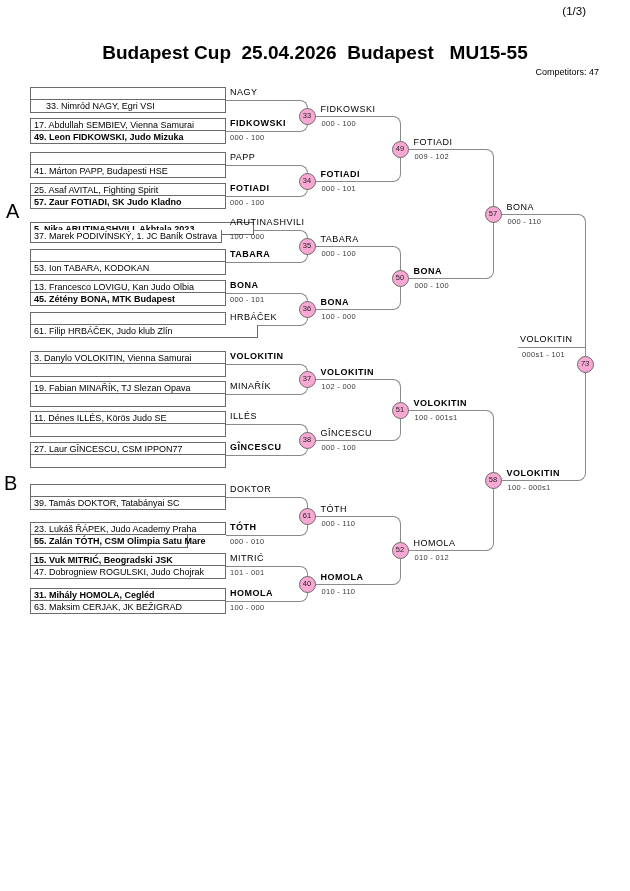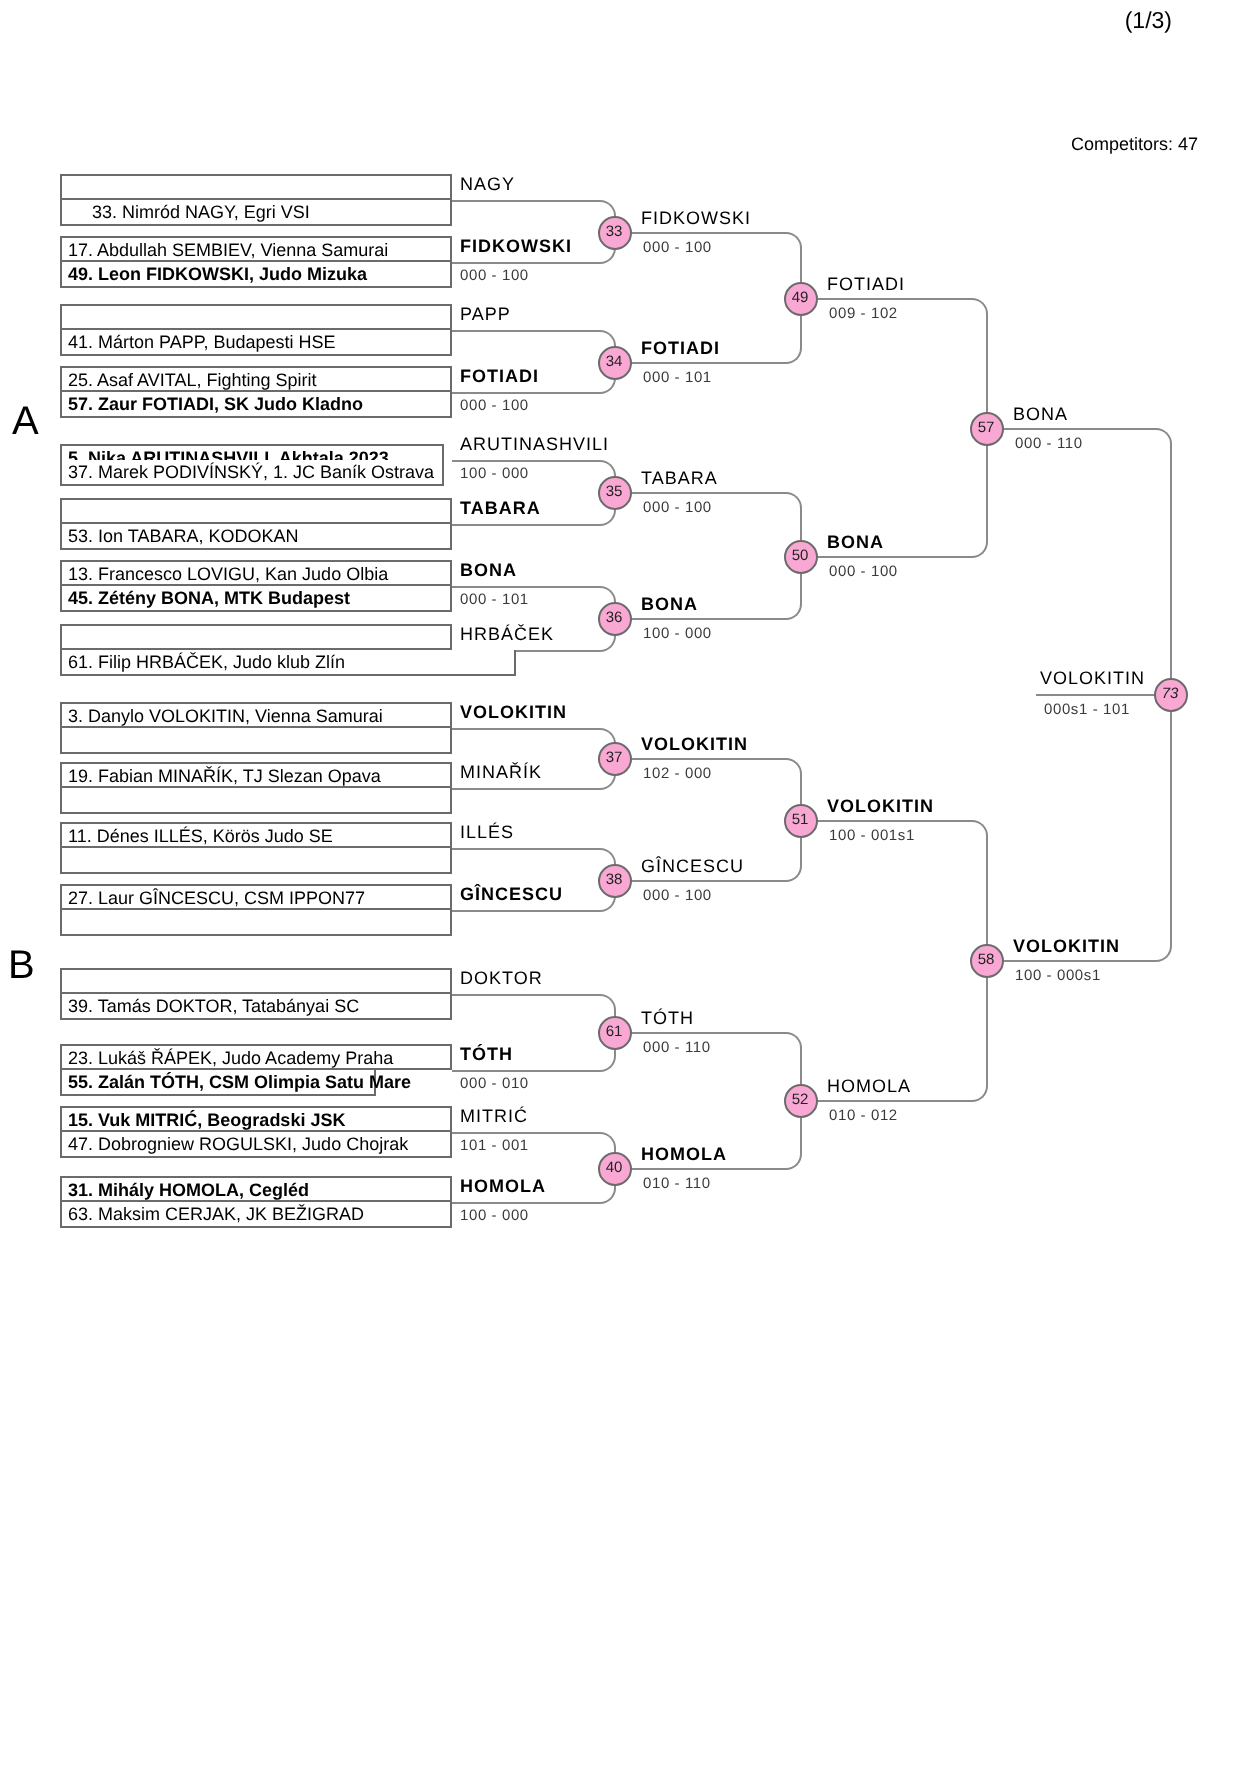--- a/index.html
+++ b/index.html
@@ -30,39 +30,40 @@
     position:absolute; box-sizing:border-box; width:17px; height:17px;
     border:1.3px solid #6b6b6b; border-radius:50%; background:#f9a8d4;
     font-size:7.5px; line-height:14px; text-align:center; color:#222; z-index:5;
   }
 </style>
 </head>
 <body>
 
 <div id="page">
   <div class="hdr" id="page-indicator">(1/3)</div>
+  <div class="hdr" id="page-title">Budapest Cup  25.04.2026  Budapest   MU15-55</div>
   <div class="hdr" id="competitors">Competitors: 47</div>
   <div class="section-letter" id="section-a">A</div>
   <div class="section-letter" id="section-b">B</div>
   <div id="bracket">
       <div class="box" style="left: 30px; top: 87px; width: 196px;"></div>
       <div class="box box-b" style="left: 30px; top: 100px; width: 196px; padding-left: 15px;">33. Nimród NAGY, Egri VSI</div>
       <div class="wlabel" style="left: 230px; top: 87px;">NAGY</div>
       <div class="box" style="left: 30px; top: 118px; width: 196px;">17. Abdullah SEMBIEV, Vienna Samurai</div>
       <div class="box box-b" style="left: 30px; top: 131px; width: 196px; font-weight: 700;">49. Leon FIDKOWSKI, Judo Mizuka</div>
       <div class="wlabel" style="left: 230px; top: 118px; font-weight: 700;">FIDKOWSKI</div>
       <div class="score" style="left: 230px; top: 133px;">000 - 100</div>
       <div class="box" style="left: 30px; top: 152px; width: 196px;"></div>
       <div class="box box-b" style="left: 30px; top: 165px; width: 196px;">41. Márton PAPP, Budapesti HSE</div>
       <div class="wlabel" style="left: 230px; top: 152px;">PAPP</div>
       <div class="box" style="left: 30px; top: 183px; width: 196px;">25. Asaf AVITAL, Fighting Spirit</div>
       <div class="box box-b" style="left: 30px; top: 196px; width: 196px; font-weight: 700;">57. Zaur FOTIADI, SK Judo Kladno</div>
       <div class="wlabel" style="left: 230px; top: 183px; font-weight: 700;">FOTIADI</div>
       <div class="score" style="left: 230px; top: 198px;">000 - 100</div>
-      <div class="box" style="left: 30px; top: 222px; width: 192px; font-weight: 700;">5. Nika ARUTINASHVILI, Akhtala 2023</div>
+      <div class="box" style="left: 30px; top: 222px; width: 224px; font-weight: 700;">5. Nika ARUTINASHVILI, Akhtala 2023</div>
       <div class="box box-b" style="left: 30px; top: 230px; width: 192px;">37. Marek PODIVÍNSKÝ, 1. JC Baník Ostrava</div>
       <div class="wlabel" style="left: 230px; top: 217px;">ARUTINASHVILI</div>
       <div class="score" style="left: 230px; top: 232px;">100 - 000</div>
       <div class="box" style="left: 30px; top: 249px; width: 196px;"></div>
       <div class="box box-b" style="left: 30px; top: 262px; width: 196px;">53. Ion TABARA, KODOKAN</div>
       <div class="wlabel" style="left: 230px; top: 249px; font-weight: 700;">TABARA</div>
       <div class="box" style="left: 30px; top: 280px; width: 196px;">13. Francesco LOVIGU, Kan Judo Olbia</div>
       <div class="box box-b" style="left: 30px; top: 293px; width: 196px; font-weight: 700;">45. Zétény BONA, MTK Budapest</div>
       <div class="wlabel" style="left: 230px; top: 280px; font-weight: 700;">BONA</div>
       <div class="score" style="left: 230px; top: 295px;">000 - 101</div>
@@ -164,15 +165,15 @@
       <div class="mcircle" style="left: 298.5px; top: 370.5px;">37</div>
       <div class="mcircle" style="left: 298.5px; top: 431.5px;">38</div>
       <div class="mcircle" style="left: 298.5px; top: 507.5px;">61</div>
       <div class="mcircle" style="left: 298.5px; top: 575.5px;">40</div>
       <div class="mcircle" style="left: 391.5px; top: 140.5px;">49</div>
       <div class="mcircle" style="left: 391.5px; top: 269.5px;">50</div>
       <div class="mcircle" style="left: 391.5px; top: 401.5px;">51</div>
       <div class="mcircle" style="left: 391.5px; top: 541.5px;">52</div>
       <div class="mcircle" style="left: 484.5px; top: 205.5px;">57</div>
       <div class="mcircle" style="left: 484.5px; top: 471.5px;">58</div>
-      <div class="mcircle" style="left: 576.5px; top: 339px; font-style: italic;">73</div>
+      <div class="mcircle" style="left: 576.5px; top: 356px; font-style: italic;">73</div>
     </div>
 </div>
 
 </body></html>

